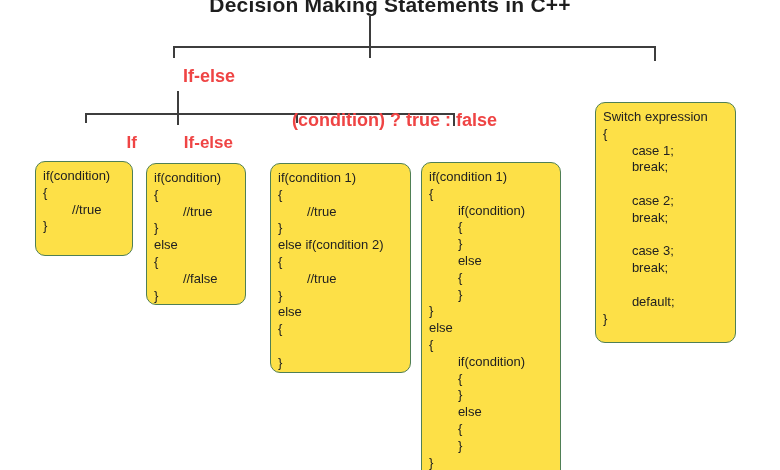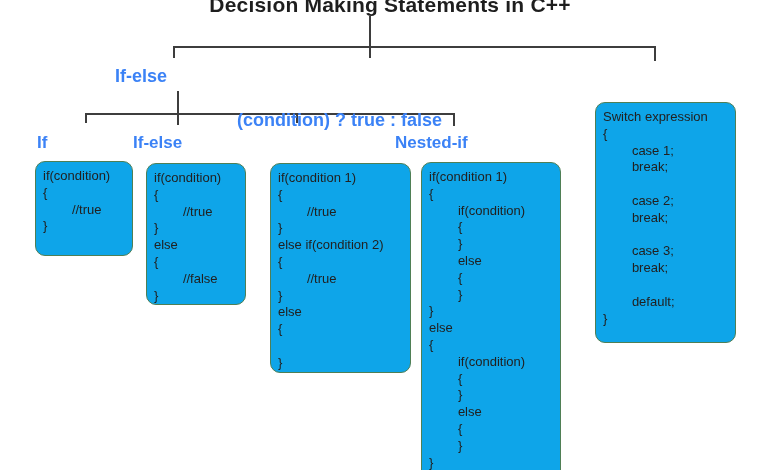--- a/index.html
+++ b/index.html
@@ -22,30 +22,30 @@
     font-weight: 700;
     color: #1e1e1e;
     letter-spacing: 0.2px;
   }
   .line {
     position: absolute;
     background: #3d3d3d;
   }
   .lbl {
     position: absolute;
-    text-align: left;
+    text-align: right;
     font-weight: 600;
-    color: #3b82f6;
+    color: #ef4444;
     white-space: nowrap;
   }
   .lbl1 { font-size: 18px; top: 66px; }
   .lbl2 { font-size: 17px; top: 133px; }
   .codebox {
     position: absolute;
-    background: #0ea5e9;
+    background: #fde047;
     border: 1.5px solid #4f7f55;
     border-radius: 10px;
     box-sizing: border-box;
     padding: 6px 7px;
     font-size: 13px;
     line-height: 16.8px;
     color: #212121;
     white-space: pre;
     overflow: hidden;
   }
@@ -90,21 +90,20 @@
   <div class="line" id="hline2"></div>
   <div class="line" id="tick2-a"></div>
   <div class="line" id="tick2-b"></div>
   <div class="line" id="tick2-c"></div>
 
   <div class="lbl lbl1" id="lbl-if-else-1">If-else</div>
   <div class="lbl lbl1" id="lbl-ternary">(condition) ? true : false</div>
 
   <div class="lbl lbl2" id="lbl-if">If</div>
   <div class="lbl lbl2" id="lbl-if-else-2">If-else</div>
-  <div class="lbl lbl2" id="lbl-nested-if">Nested-if</div>
 
   <div class="codebox" id="box-if">if(condition)
 {
         //true
 }</div>
   <div class="codebox" id="box-if-else">if(condition)
 {
         //true
 }
 else

